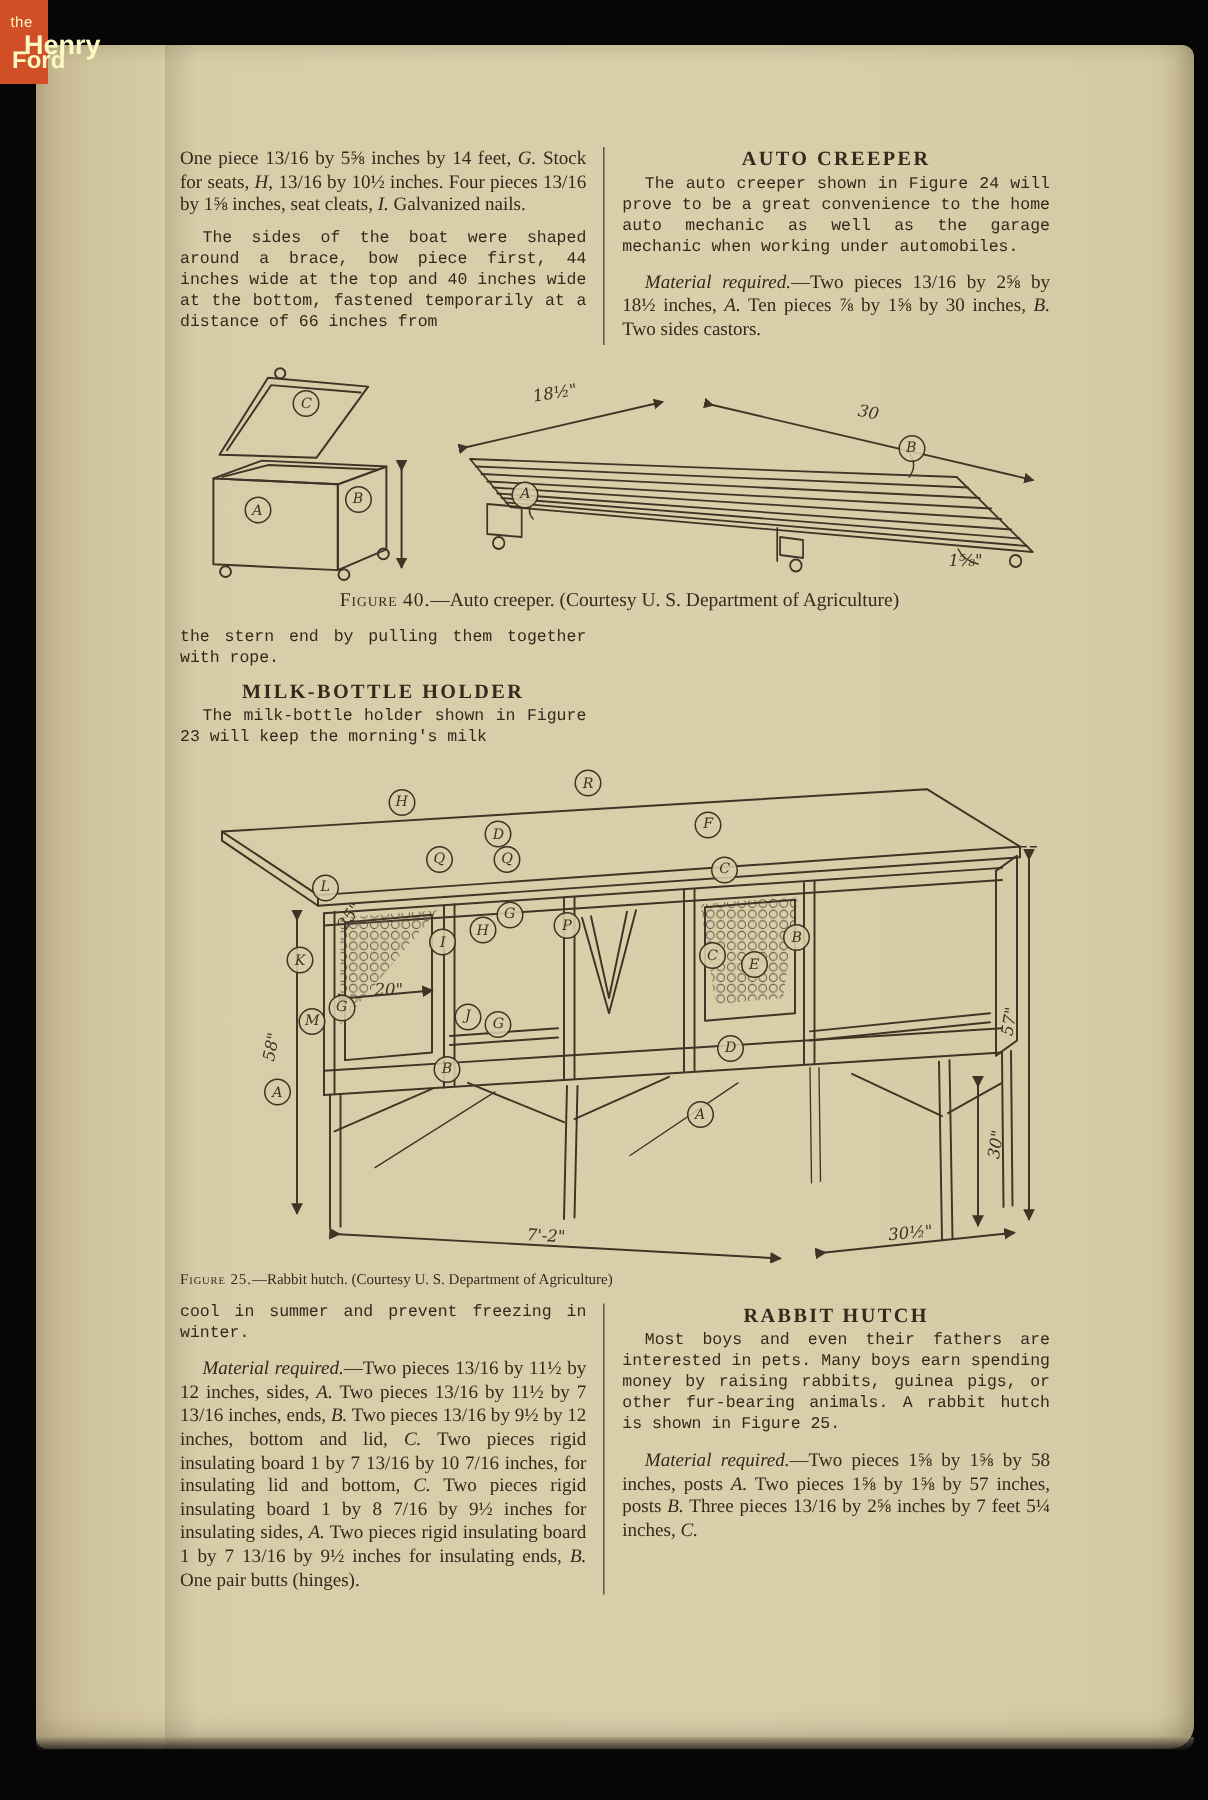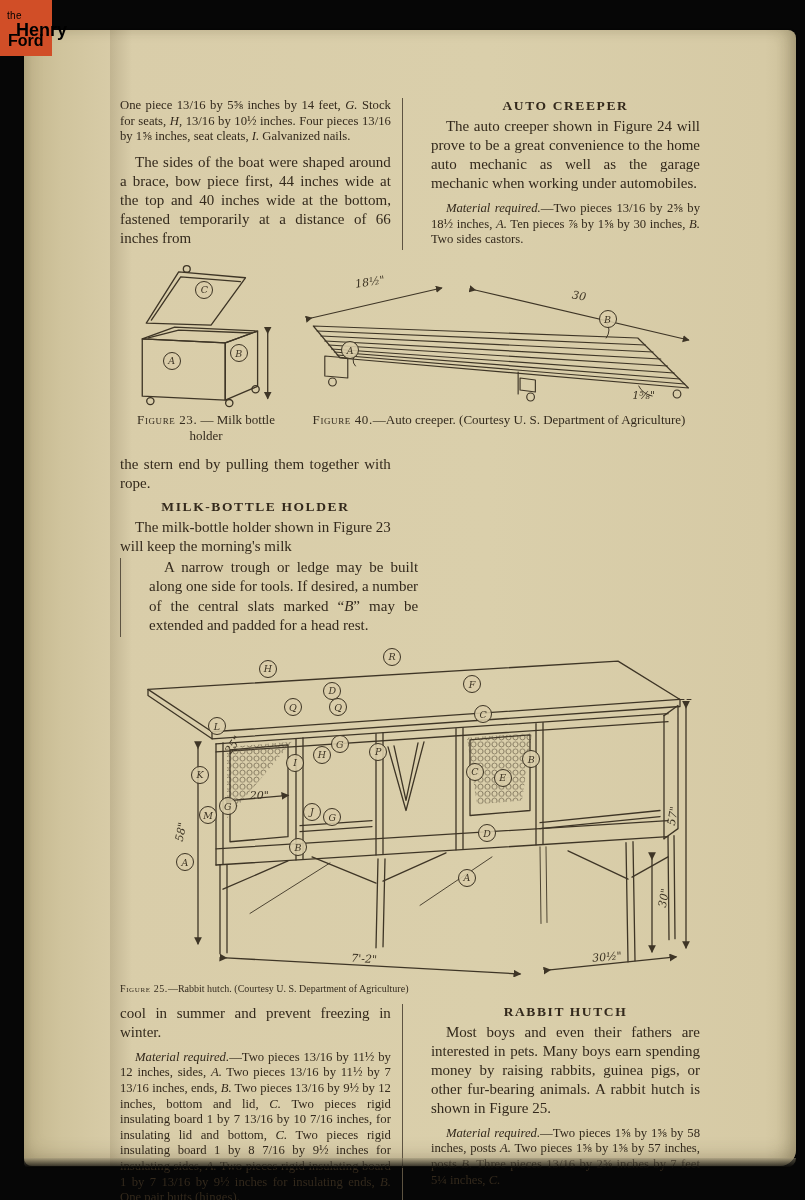--- a/index.html
+++ b/index.html
@@ -11,38 +11,38 @@
     background:linear-gradient(90deg,#c3b68d 0px,#d0c49d 38px,#d9cda9 95px,#dacfab 60%,#d6caa5 96%,#c9bd97 100%);
     border-radius:3px 8px 16px 8px;
     box-shadow:inset 0 -10px 18px rgba(70,60,35,.25), inset -6px 0 14px rgba(70,60,35,.18), 0 0 2px #000;
   }
   .page::before{content:"";position:absolute;left:86px;top:0;bottom:0;width:22px;
     background:linear-gradient(90deg,rgba(90,75,45,.18),rgba(90,75,45,0));pointer-events:none;}
   .page::after{content:"";position:absolute;left:0;right:0;bottom:-2px;height:10px;
     background:linear-gradient(180deg,rgba(160,150,120,.5),rgba(0,0,0,.8));border-radius:0 0 16px 8px;pointer-events:none;}
 
   
-  .brand{position:absolute;left:0;top:0;width:52px;height:56px;background:#d14e27;z-index:5;
-    font-family:"Liberation Sans","DejaVu Sans",sans-serif;color:#000000;}
+  .brand{position:absolute;left:0;top:0;width:32px;height:56px;background:#d14e27;z-index:5;
+    font-family:"Liberation Sans","DejaVu Sans",sans-serif;color:#fef9c3;}
   .brand-the{position:absolute;left:7px;top:10px;font-size:10px;letter-spacing:.3px;}
   .brand-henry{position:absolute;left:16px;top:20px;font-weight:bold;font-size:18px;}
   .brand-ford{position:absolute;left:8px;top:32px;font-weight:bold;font-size:16px;}
 
   
   .content{position:absolute;left:96px;right:96px;top:58px;}
   .head-row{position:relative;text-align:center;height:26px;}
   .running-head{display:inline-block;font-size:15px;letter-spacing:3.5px;font-weight:600;color:#3a3022;}
   .page-num{position:absolute;right:2px;top:-3px;font-size:20px;color:#3a3022;}
 
   .cols{display:flex;align-items:stretch;}
   .col-l{width:48.6%;padding-right:11px;box-sizing:border-box;}
-  .col-r{width:51.4%;padding-left:28px;box-sizing:border-box;border-left:1px solid #5d5341;}
+  .col-r{width:51.4%;padding-left:12px;box-sizing:border-box;border-left:1px solid #5d5341;}
 
   p{margin:0 0 2px 0;text-align:justify;}
-  .body-txt{font-size:15px;line-height:1.27;}
+  .body-txt{font-size:11px;line-height:1.27;font-family:Liberation Mono, monospace;}
   .small-txt{font-size:12.7px;line-height:1.23;}
   .ind{text-indent:15px;}
   .sec-head{text-align:center;font-weight:bold;font-size:13.5px;letter-spacing:1.6px;margin:6px 0 3px 0;}
   .seg-i{font-style:italic;}
   .seg-sc{font-variant:small-caps;letter-spacing:.6px;}
 
   
   .fig-row{display:flex;margin-top:10px;height:148px;}
   .fig{position:relative;}
   .fig svg{display:block;width:100%;height:100%;}
@@ -55,21 +55,21 @@
   #cap23{width:172px;}
   #cap24{flex:1;padding-left:6px;}
   .cap-center{font-size:10px;margin-top:6px;color:#342b1e;}
 
   .fig-label{position:absolute;transform:translate(-50%,-50%);color:#3c3323;font-family:"DejaVu Serif",serif;}
   .fig-label.circ{width:16px;height:16px;border:1.3px solid #3c3323;border-radius:50%;
     display:flex;align-items:center;justify-content:center;font-size:9.5px;font-style:italic;
     background:rgba(217,205,169,.88);}
   .fig-label.dim{font-size:11px;font-style:italic;white-space:nowrap;}
 
-  .mt8{margin-top:8px;} .mt12{margin-top:12px;flex-direction:column;} .mt14{margin-top:10px;}
+  .mt8{margin-top:8px;} .mt12{margin-top:12px;} .mt14{margin-top:10px;}
 </style>
 </head>
 <body>
 
 <div class="brand">
   <span class="brand-the">the</span>
   <span class="brand-henry">Henry</span>
   <span class="brand-ford">Ford</span>
 </div>
 
@@ -146,32 +146,28 @@
             <span class="fig-label circ" style="left: 13%; top: 61%;">A</span>
             <span class="fig-label circ" style="left: 77%; top: 40%;">B</span>
             <span class="fig-label dim" style="left: 18%; top: 15%; transform: translate(-50%, -50%) rotate(-9deg);">18½"</span>
             <span class="fig-label dim" style="left: 70%; top: 24%; transform: translate(-50%, -50%) rotate(10deg);">30</span>
             <span class="fig-label dim" style="left: 86%; top: 91%;">1⅝"</span>
           </div>
       </div>
     </div>
 
     <div class="cap-row">
-      <div class="cap" id="cap23"><span class="seg-sc">Figure 23.</span><span> — Milk bottle holder</span></div>
       <div class="cap" id="cap24"><span class="seg-sc">Figure 40.</span><span>—Auto creeper.  (Courtesy U. S. Department of Agriculture)</span></div>
     </div>
 
     <div class="cols mt12">
       <div class="col-l">
         <p class="body-txt">the stern end by pulling them together with rope.</p>
         <div class="sec-head">MILK-BOTTLE HOLDER</div>
         <p class="body-txt ind">The milk-bottle holder shown in Figure 23 will keep the morning's milk</p>
-      </div>
-      <div class="col-r">
-        <p class="body-txt ind"><span>A narrow trough or ledge may be built along one side for tools.  If desired, a number of the central slats marked “</span><span class="seg-i">B</span><span>” may be extended and padded for a head rest.</span></p>
       </div>
     </div>
 
     <div class="fig" id="fig25">
       <svg viewBox="0 0 580 325" preserveAspectRatio="none">
         <defs>
           <pattern id="mesh" width="7" height="7" patternUnits="userSpaceOnUse">
             <circle cx="3.5" cy="3.5" r="2.6" fill="none" stroke="#6b6049" stroke-width="0.7"></circle>
           </pattern>
         </defs>

